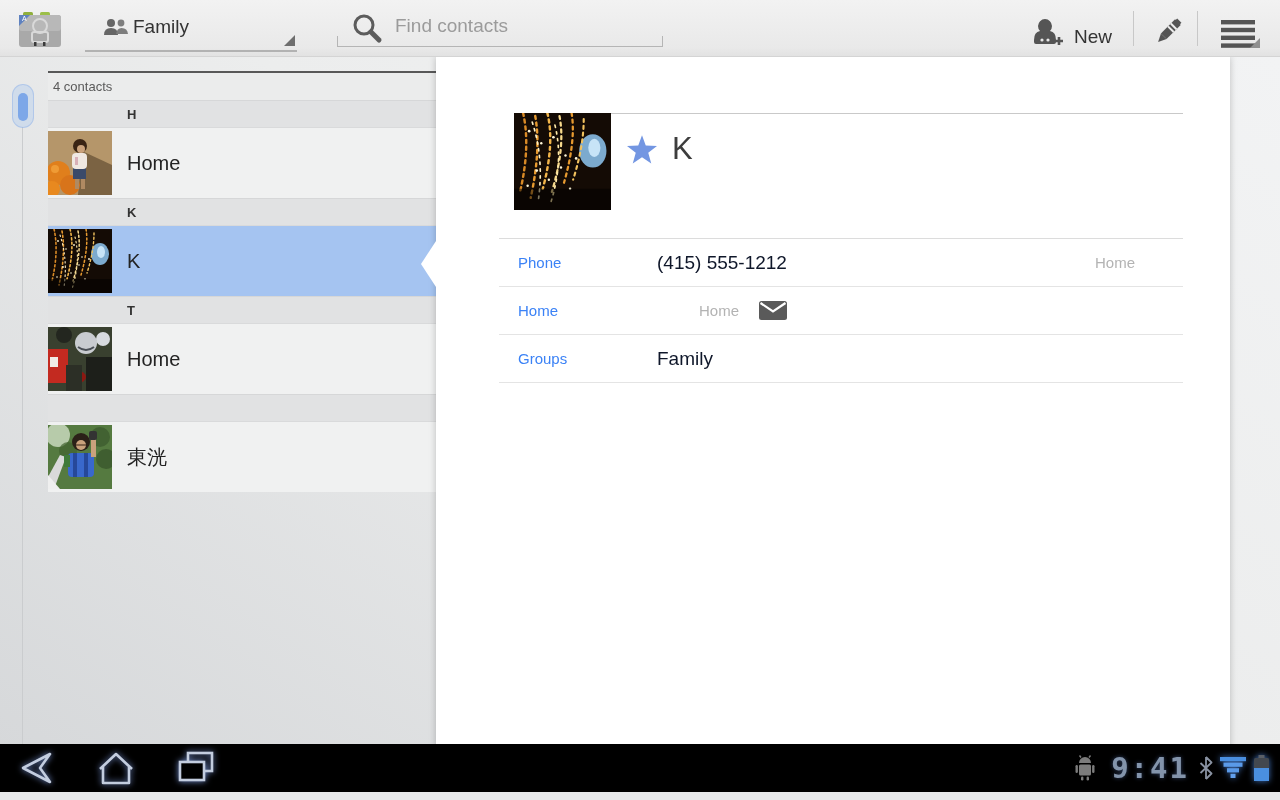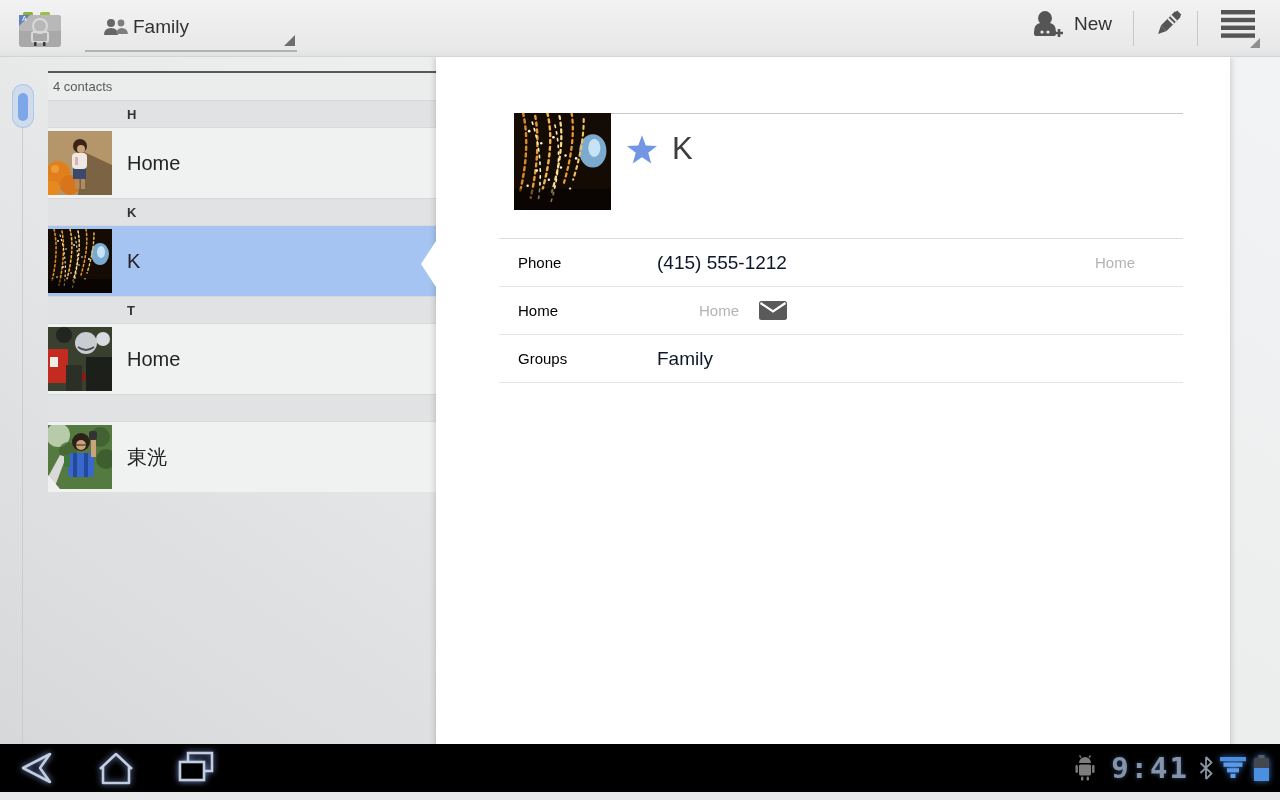--- a/index.html
+++ b/index.html
@@ -19,21 +19,21 @@
   .spinner .caret { position:absolute; right:2px; bottom:4px; width:0; height:0;
     border-left:11px solid transparent; border-bottom:11px solid #6e6e6e; }
   .search { position:absolute; left:337px; top:6px; width:326px; height:41px; }
   .search .bracket { position:absolute; left:0; right:0; bottom:0; height:11px;
     border-left:1px solid #b5b5b5; border-right:1px solid #b5b5b5; border-bottom:1px solid #b5b5b5; }
   .search svg { position:absolute; left:14px; top:6px; }
   .search input { position:absolute; left:58px; top:4px; width:255px; height:32px;
     border:none; background:transparent; outline:none; font-size:19px; color:#444;
     font-family:"Liberation Sans",sans-serif; }
   .search input::placeholder { color:#9b9b9b; opacity:1; }
-  .ab-btn { position:absolute; top:0; height:48px; display:flex; align-items:center;
+  .ab-btn { position:absolute; top:0; height:48px; display:flex; align-items:flex-end;
     background:none; border:none; cursor:pointer; font-family:"Liberation Sans",sans-serif; }
   .btn-new { left:1030px; width:100px; }
   .btn-new .new-label { font-size:19px; color:#333; margin-left:8px; }
   .ab-divider { position:absolute; top:11px; width:1px; height:35px; background:#c8c8c8; }
   .btn-edit { left:1146px; width:44px; justify-content:center; }
   .btn-menu { left:1212px; width:52px; justify-content:center; }
   .menu-caret { position:absolute; left:1250px; top:38px; width:0; height:0;
     border-left:10px solid transparent; border-bottom:10px solid #8f8f8f; }
 
   
@@ -65,21 +65,21 @@
   .card { position:absolute; left:436px; top:0; width:794px; height:693px; background:#ffffff;
     box-shadow:0 0 7px rgba(0,0,0,0.22); }
   .card .notch { position:absolute; left:-15px; top:184px; width:0; height:0;
     border-right:15px solid #ffffff; border-top:23px solid transparent; border-bottom:23px solid transparent; }
   .card .big-photo { position:absolute; left:78px; top:56px; width:97px; height:97px; }
   .card .head-rule { position:absolute; left:175px; top:56px; width:572px; height:1px; background:#c9c9c9; }
   .card .star { position:absolute; left:191px; top:78px; width:30px; height:29px; cursor:pointer; }
   .card .cd-name { position:absolute; left:236px; top:74px; font-size:31px; font-weight:300; color:#3d3d3d; }
   .kv-rows { position:absolute; left:63px; top:181px; width:684px; border-top:1px solid #dcdcdc; }
   .kv-row { display:flex; align-items:center; height:48px; border-bottom:1px solid #e4e4e4; cursor:pointer; }
-  .kv-label { width:158px; padding-left:19px; font-size:15px; color:#000000; }
+  .kv-label { width:158px; padding-left:19px; font-size:15px; color:#3b82f6; }
   .kv-value { flex:1; font-size:19px; color:#0f172a; }
   .kv-type { width:82px; text-align:right; font-size:15px; color:#b3b3b3; }
   .kv-icon-slot { width:48px; display:flex; justify-content:flex-end; align-items:center; }
 
   
   .system-bar { position:absolute; left:0; bottom:8px; width:1280px; height:48px; background:#000; z-index:40; }
   .nav-btn { position:absolute; top:5px; width:44px; height:38px; background:none; border:none;
     display:flex; align-items:center; justify-content:center; cursor:pointer; }
   .nav-btn svg { filter:drop-shadow(0 0 3px rgba(130,160,230,0.9)); }
   .nav-back { left:14px; } .nav-home { left:94px; } .nav-recents { left:174px; }
@@ -194,20 +194,28 @@
       <svg class="group-glyph" width="26" height="20" viewBox="0 0 26 20">
         <circle cx="8" cy="5" r="4" fill="#666"></circle>
         <path d="M1,17 q0,-7 7,-7 q7,0 7,7 z" fill="#666"></path>
         <circle cx="18" cy="5" r="3.4" fill="#7d7d7d"></circle>
         <path d="M13,16 q1,-6 5.5,-6 q6,0 6.5,6 z" fill="#7d7d7d"></path>
       </svg>
       <span class="spin-label">Family</span>
       <span class="caret"></span>
     </div>
 
+    <div class="search">
+      <svg width="32" height="32" viewBox="0 0 32 32">
+        <circle cx="13" cy="13" r="9" fill="none" stroke="#5c5c5c" stroke-width="3"></circle>
+        <line x1="20" y1="20" x2="28" y2="28" stroke="#5c5c5c" stroke-width="5" stroke-linecap="round"></line>
+      </svg>
+      <input type="text" placeholder="Find contacts" style="">
+      <div class="bracket"></div>
+    </div>
 
     <button class="ab-btn btn-new">
       <svg width="36" height="32" viewBox="0 0 36 32">
         <path d="M4,24 q0,-8 6,-9 a7,7 0 1 1 10,0 q6,1 6,9 l0,2 a2,2 0 0 1 -2,2 l-18,0 a2,2 0 0 1 -2,-2 z" fill="#555"></path>
         <circle cx="12" cy="24" r="1.6" fill="#e8e8e8"></circle>
         <circle cx="18" cy="24" r="1.6" fill="#e8e8e8"></circle>
         <path d="M29,21 v8 M25,25 h8" stroke="#555" stroke-width="2.6"></path>
       </svg>
       <span class="new-label">New</span>
     </button>

